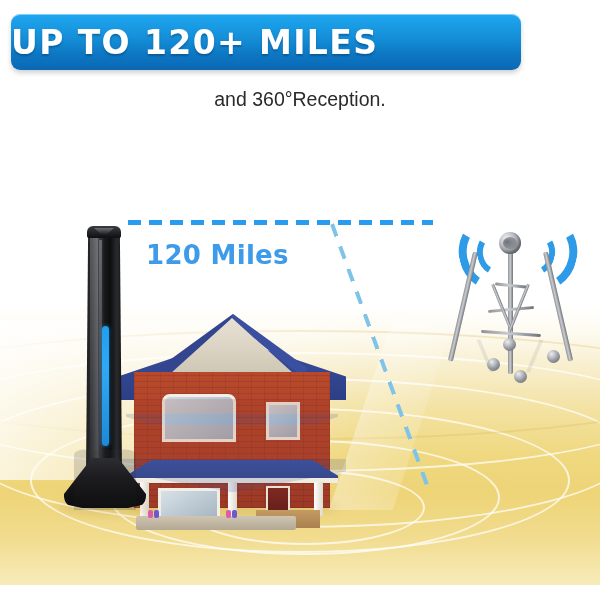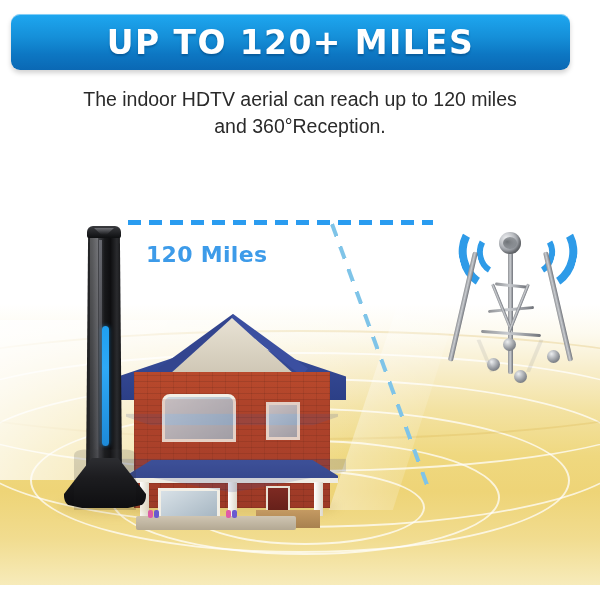--- a/index.html
+++ b/index.html
@@ -11,35 +11,35 @@
       #f3e2a2 70%, #efd87f 78%, #eed477 84%, #f1dc8f 92%, #f7ebba 100%);
   }
   .bottom-white{position:absolute;left:0;top:585px;width:600px;height:15px;background:#ffffff;}
 
   
   .ripple{position:absolute;border:2px solid rgba(255,255,255,.72);border-radius:50%;
     box-sizing:border-box;background:transparent;}
   .ripple.dark{border-color:rgba(214,176,70,.25);}
 
   
-  .banner{position:absolute;left:11px;top:14px;width:559px;height:56px;border-radius:9px;
+  .banner{position:absolute;left:11px;top:14px;width:510px;height:56px;border-radius:9px;
     background:linear-gradient(180deg,#1ea7f0 0%,#158fd8 42%,#0d77c3 72%,#0a68b4 100%);
     box-shadow:0 3px 5px rgba(0,0,0,.18), inset 0 1px 0 rgba(255,255,255,.45);
-    display:flex;align-items:center;justify-content:center;}
+    display:flex;align-items:center;justify-content:flex-start;}
   .banner-text{color:#ffffff;font-size:33px;font-weight:bold;letter-spacing:1.4px;
     text-shadow:0 2px 2px rgba(0,60,110,.45);font-family:"DejaVu Sans",sans-serif;}
 
   .subtitle{position:absolute;left:40px;top:86px;width:520px;text-align:center;
     font-size:19.5px;line-height:27px;color:#2a2a2a;font-family:"Liberation Sans",sans-serif;}
 
   
   .dashline{position:absolute;left:128px;top:220px;width:305px;height:5px;
     background:repeating-linear-gradient(90deg,#2a9cf0 0 13px,transparent 13px 21px);}
   .callout{position:absolute;left:146px;top:236px;color:#3d9be9;font-weight:bold;
-    font-size:22px;line-height:38px;letter-spacing:.3px;font-family:"DejaVu Sans",sans-serif;}
+    font-size:26px;line-height:38px;letter-spacing:.3px;font-family:"DejaVu Sans",sans-serif;}
 
   
   .beam{position:absolute;left:330px;top:224px;width:4px;height:282px;
     transform-origin:top center;transform:rotate(-20deg);
     background:repeating-linear-gradient(180deg,#7fc4e8 0 13px,transparent 13px 24px);}
   .beam-fill{position:absolute;left:300px;top:300px;width:160px;height:210px;
     background:linear-gradient(100deg,rgba(255,255,255,.55),rgba(255,255,255,0));
     clip-path:polygon(62% 0,100% 0,58% 100%,18% 100%);}
 
   
@@ -136,21 +136,20 @@
   <div class="ripple dark" style="left:-110px;top:330px;width:820px;height:110px;"></div>
 
   <div style="position:absolute;left:0;top:320px;width:600px;height:160px;
               background:linear-gradient(110deg,rgba(255,255,255,.85),rgba(255,255,255,0) 62%);"></div>
 
   <div class="banner">
     <span class="banner-text">UP TO 120+ MILES</span>
   </div>
 
   <div class="subtitle">
-    <div>The indoor HDTV aerial can reach up to 120 miles</div>
     <div>and 360°Reception.</div>
   </div>
 
   <div class="dashline"></div>
   <div class="callout">
     <div>120 Miles</div>
   </div>
 
   <div class="beam-fill"></div>
   <div class="beam"></div>

